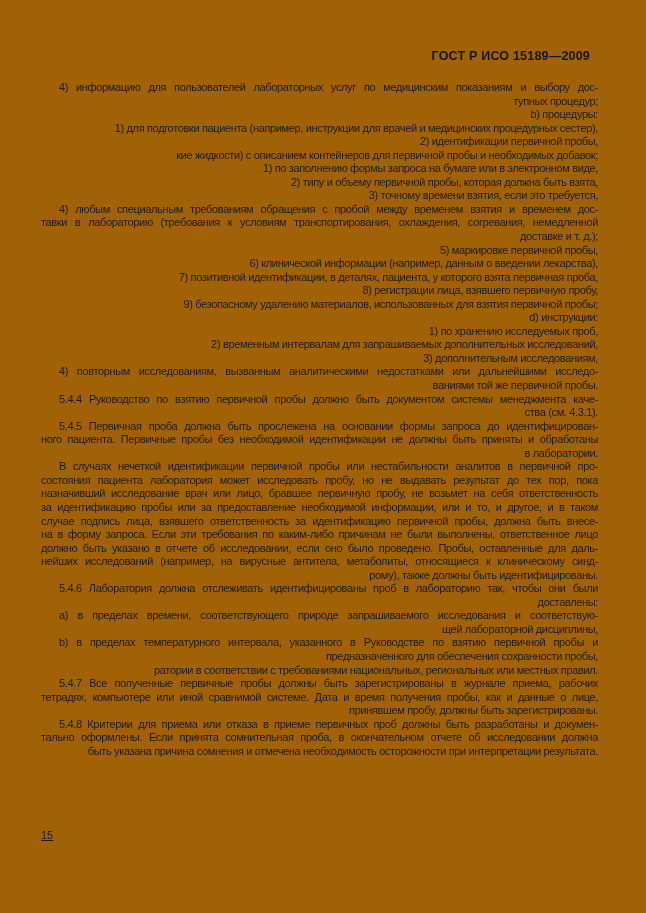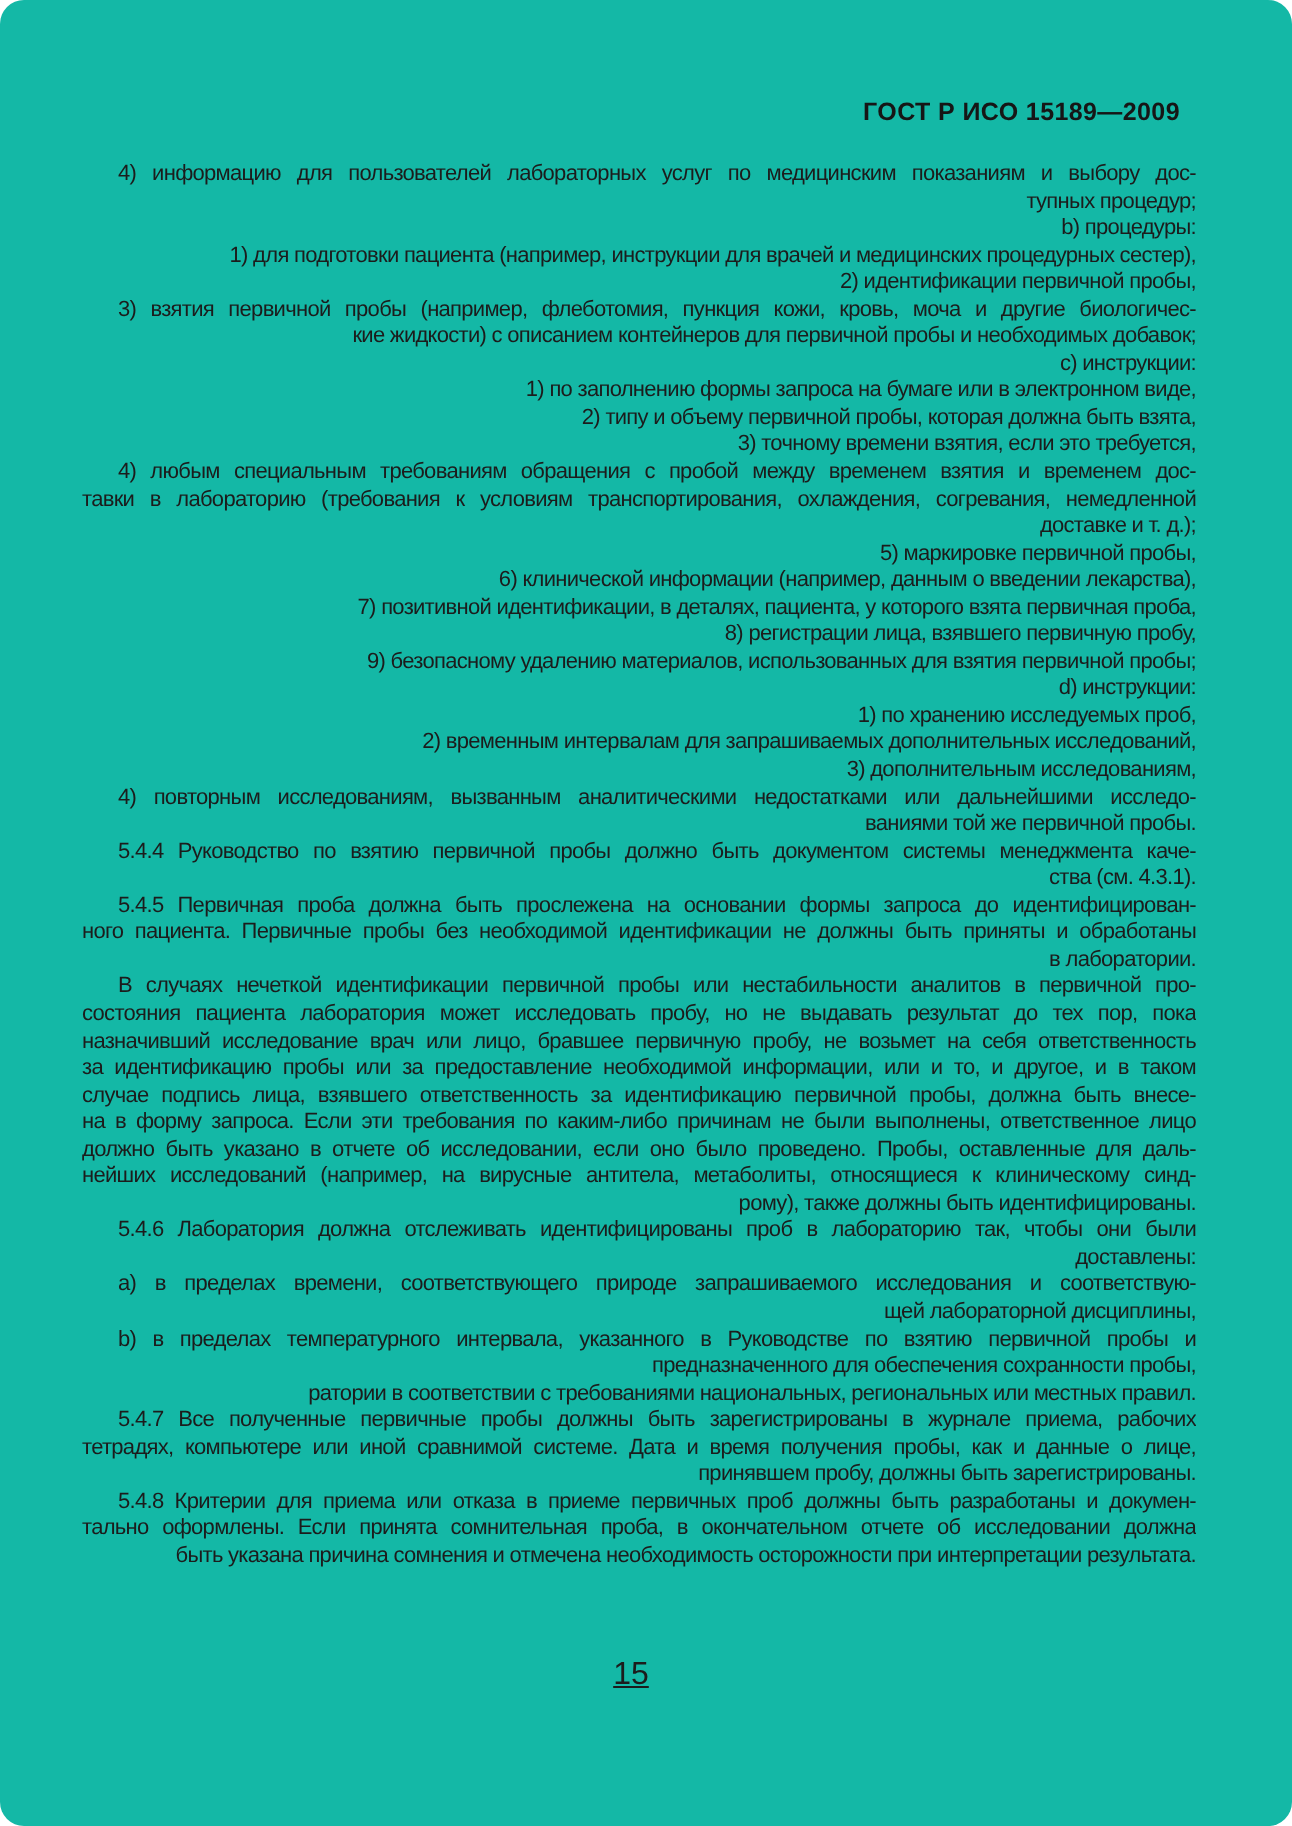--- a/index.html
+++ b/index.html
@@ -4,25 +4,24 @@
 <style>
   html, body {
     margin: 0;
     padding: 0;
     background: #ffffff;
   }
   .page {
     position: relative;
     width: 646px;
     height: 913px;
-    background: #14b8a6;
+    background: #a16207;
     overflow: hidden;
     font-family: "Liberation Sans", sans-serif;
     color: #1c1c1c;
-    border-radius: 12px;
   }
   .doc-header {
     position: absolute;
     top: 49px;
     left: 41px;
     width: 549px;
     text-align: right;
     font-weight: 700;
     font-size: 12.5px;
     letter-spacing: 0.2px;
@@ -49,41 +48,39 @@
     text-align-last: justify;
   }
   .line.indent {
     padding-left: 18px;
   }
   .page-number {
     position: absolute;
     top: 829px;
     left: 41px;
     width: 549px;
-    text-align: center;
-    font-size: 16px;
+    text-align: left;
+    font-size: 11px;
     color: #1c1c1c;
     text-decoration: underline;
   }
 </style>
 </head>
 <body>
 
 <div class="page">
   <div class="doc-header">ГОСТ Р ИСО 15189—2009</div>
 
   <div class="text-block" id="text-block">
       <div class="line indent just">4) информацию для пользователей лабораторных услуг по медицинским показаниям и выбору дос-</div>
       <div class="line">тупных процедур;</div>
       <div class="line indent">b) процедуры:</div>
       <div class="line indent">1) для подготовки пациента (например, инструкции для врачей и медицинских процедурных сестер),</div>
       <div class="line indent">2) идентификации первичной пробы,</div>
-      <div class="line indent just">3) взятия первичной пробы (например, флеботомия, пункция кожи, кровь, моча и другие биологичес-</div>
       <div class="line">кие жидкости) с описанием контейнеров для первичной пробы и необходимых добавок;</div>
-      <div class="line indent">c) инструкции:</div>
       <div class="line indent">1) по заполнению формы запроса на бумаге или в электронном виде,</div>
       <div class="line indent">2) типу и объему первичной пробы, которая должна быть взята,</div>
       <div class="line indent">3) точному времени взятия, если это требуется,</div>
       <div class="line indent just">4) любым специальным требованиям обращения с пробой между временем взятия и временем дос-</div>
       <div class="line just">тавки в лабораторию (требования к условиям транспортирования, охлаждения, согревания, немедленной</div>
       <div class="line">доставке и т. д.);</div>
       <div class="line indent">5) маркировке первичной пробы,</div>
       <div class="line indent">6) клинической информации (например, данным о введении лекарства),</div>
       <div class="line indent">7) позитивной идентификации, в деталях, пациента, у которого взята первичная проба,</div>
       <div class="line indent">8) регистрации лица, взявшего первичную пробу,</div>

